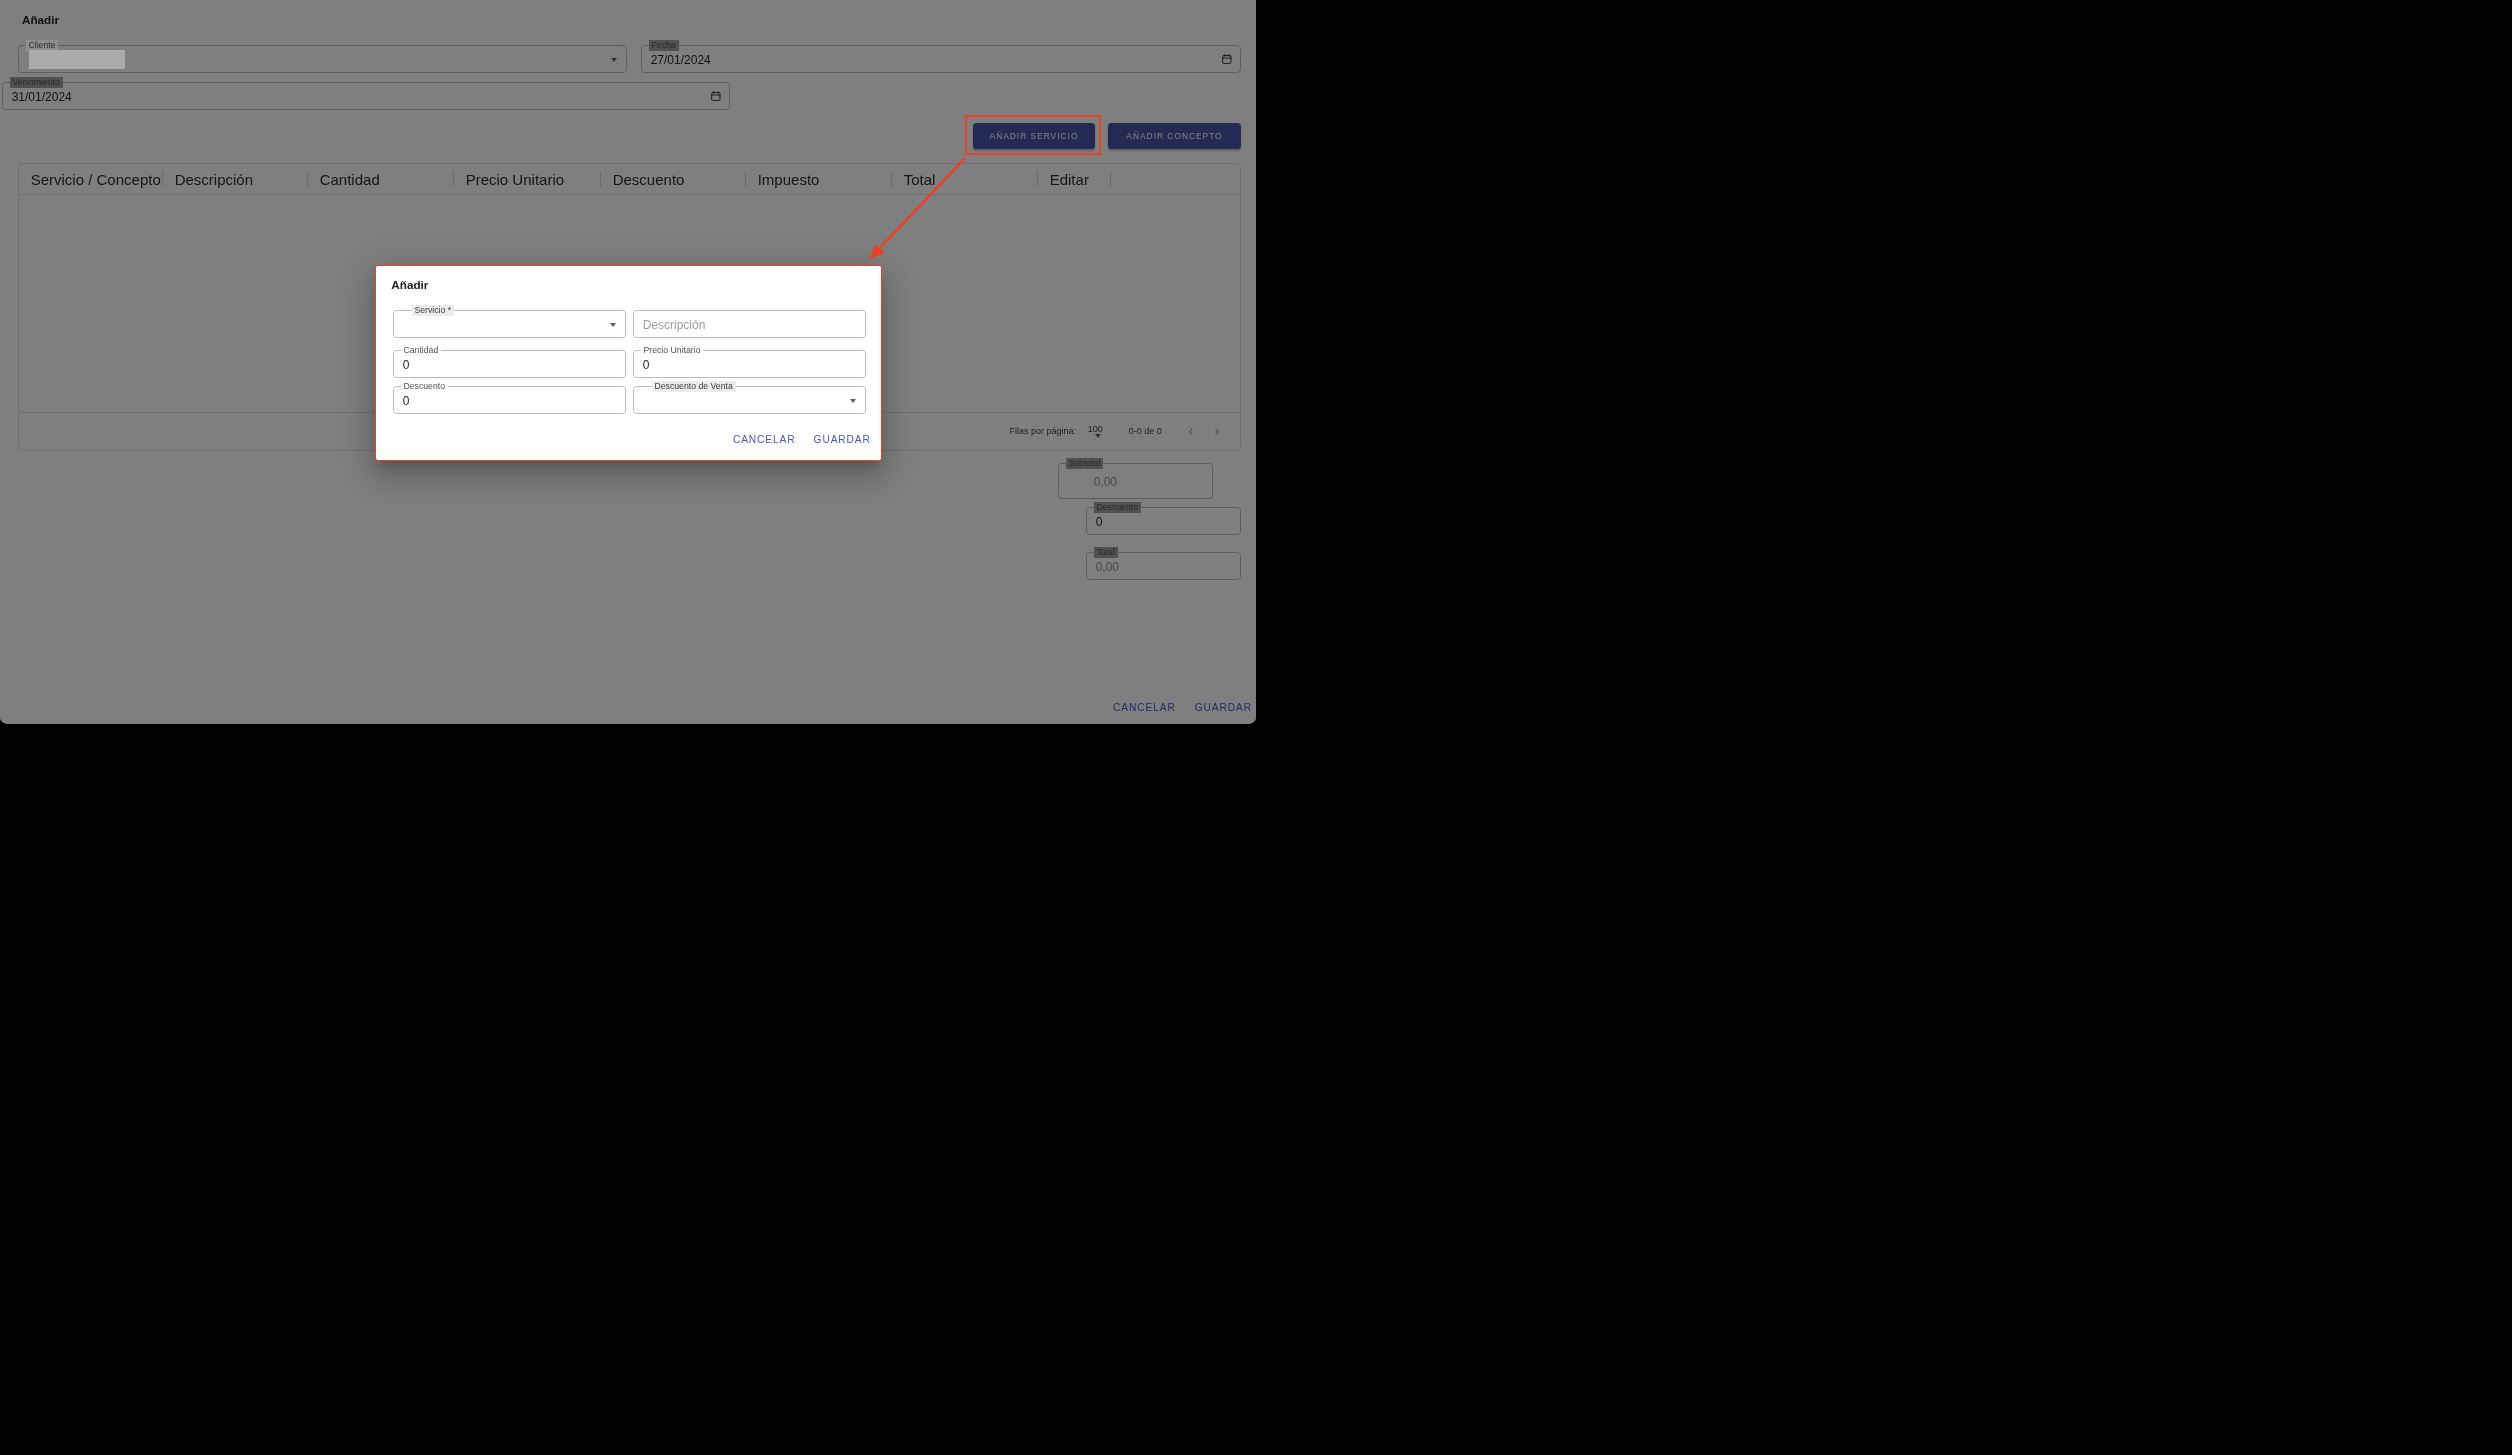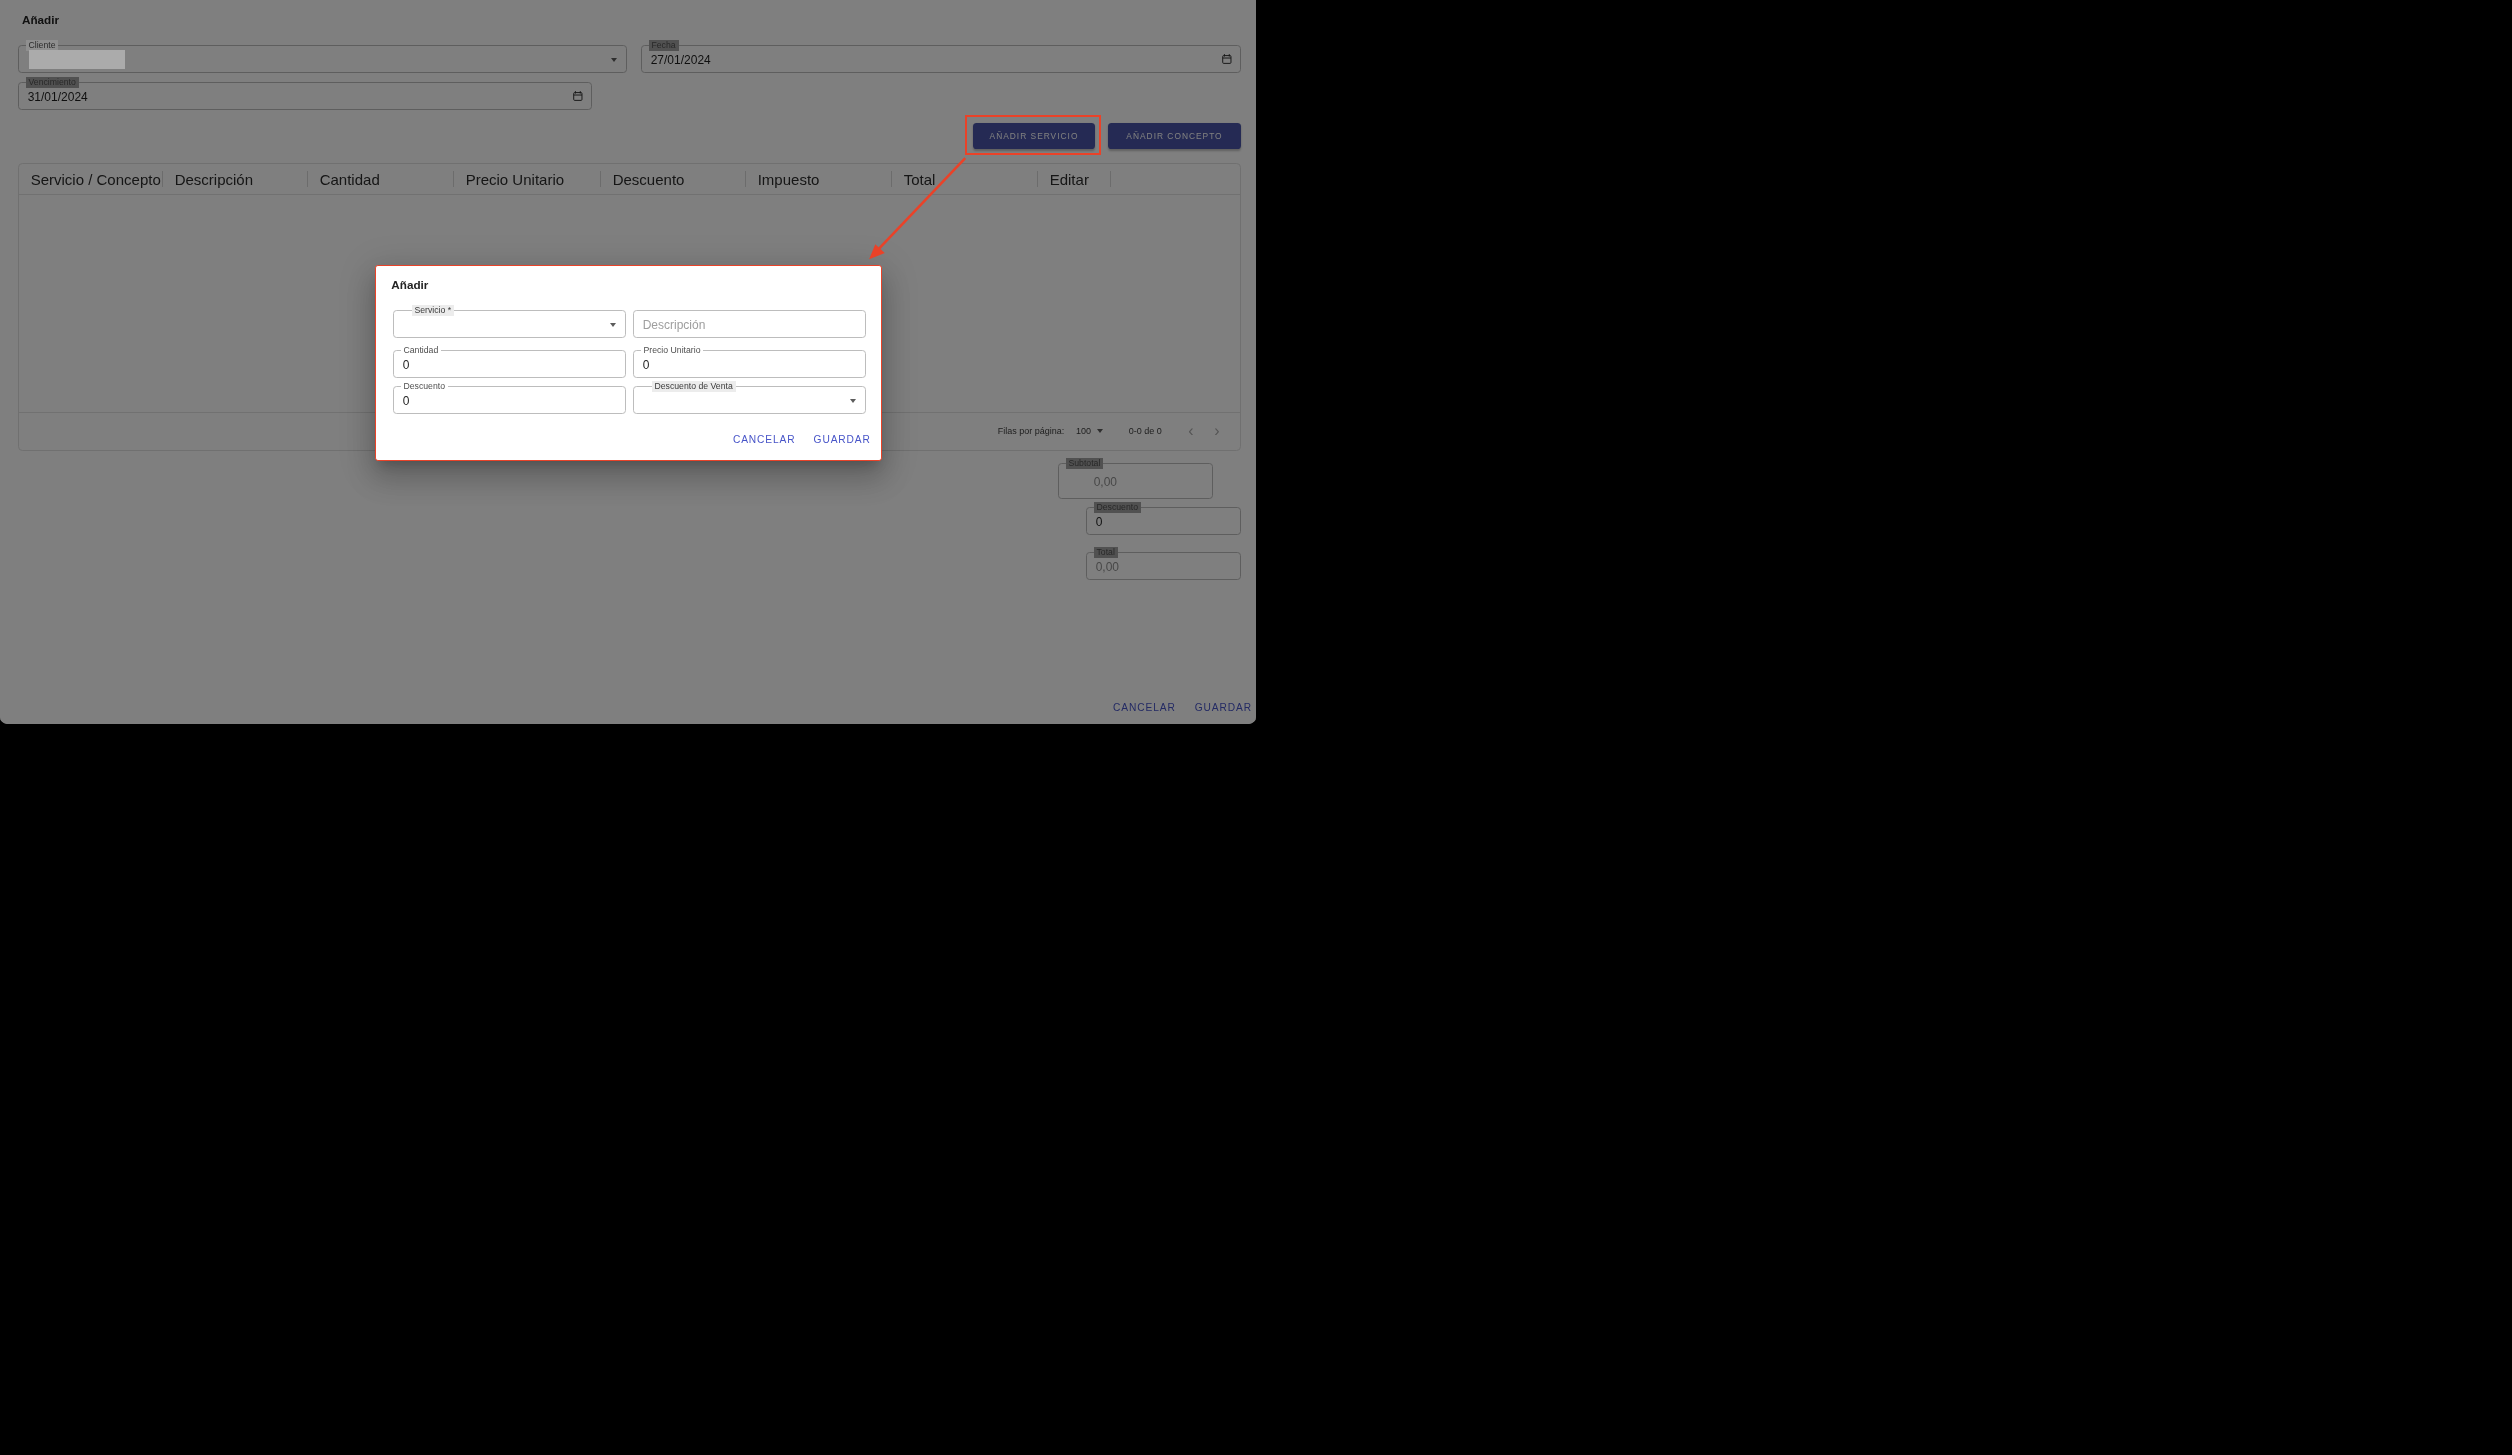--- a/index.html
+++ b/index.html
@@ -30,21 +30,21 @@
   .caret{position:absolute;right:8.7px;top:50%;margin-top:-1.5px;width:0;height:0;
     border-left:3.6px solid transparent;border-right:3.6px solid transparent;
     border-top:4.4px solid #5C5C5C;}
   .cal{position:absolute;right:7.3px;top:50%;transform:translateY(-50%);width:11.7px;height:11.7px;}
   .cal svg{display:block;}
 
   
   .page-title{left:22px;top:13px;font-size:11.7px;font-weight:700;color:#222;}
   .f-cliente{left:18px;top:45px;width:609px;height:28px;}
   .f-fecha{left:641px;top:45px;width:600px;height:28px;}
-  .f-venc{left:18px;top:82px;width:574px;height:28px;}
+  .f-venc{left:2px;top:82px;width:728px;height:28px;}
   .cliente-label-chip{position:absolute;top:-5.8px;left:6.6px;font-size:8.7px;line-height:11px;
     padding:0 2.9px;background:#8F8F8F;color:#2B2B2B;z-index:20;white-space:nowrap;}
   .sliver{position:absolute;left:9.5px;top:8.7px;width:2.9px;height:10.2px;background:#2F2F2F;border-radius:0.7px;}
   .redaction{left:29px;top:50px;width:96px;height:19px;background:#ABABAB;z-index:20;}
 
   
   .btn{position:absolute;height:25.5px;border:0;border-radius:3.6px;background:var(--primary);
     color:#fff;font-family:inherit;font-size:8.4px;font-weight:500;letter-spacing:1px;
     display:flex;align-items:center;justify-content:center;cursor:pointer;
     box-shadow:0 1.5px 2.2px rgba(0,0,0,0.25);}
@@ -57,21 +57,21 @@
   .thead{display:flex;height:31px;border-bottom:0.7px solid #E2E2E2;}
   .hcell{position:relative;display:flex;align-items:center;padding-left:11.7px;
     font-size:15px;color:#2D2D2D;white-space:nowrap;overflow:hidden;text-align:right;}
   .hcell:not(.nosep)::after{content:"";position:absolute;right:0;top:50%;margin-top:-8px;
     width:0.7px;height:16px;background:#D9D9D9;}
   .c1{width:144px}.c2{width:145px}.c3{width:146px}.c4{width:147px}.c5{width:145px}
   .c6{width:146px}.c7{width:146px}.c8{width:73px}.c9{flex:1}
   .tbody{height:217px;}
   .tpag{display:flex;align-items:center;justify-content:flex-end;height:37px;
     border-top:0.7px solid #E2E2E2;padding-right:10.2px;font-size:9px;color:#3E3E3E;}
-  .rpp{display:flex;align-items:center;margin-left:11.7px;cursor:pointer;}
+  .rpp{display:flex;align-items:center;margin-left:11.7px;cursor:pointer;flex-direction:column;}
   .rpp .caret2{width:0;height:0;border-left:3.6px solid transparent;border-right:3.6px solid transparent;
     border-top:4.4px solid #5C5C5C;margin-left:5.8px;}
   .range{margin-left:26px;}
   .pgbtn{width:26px;height:26px;border:0;background:transparent;color:#ABABAB;font-size:16px;
     line-height:26px;text-align:center;font-family:inherit;cursor:default;}
   .pgbtn.first{margin-left:16px;}
 
   
   .f-subtotal{left:1058px;top:463px;width:155px;height:36px;padding-left:26px;}
   .f-tdesc{left:1086px;top:507px;width:155px;height:28px;}

